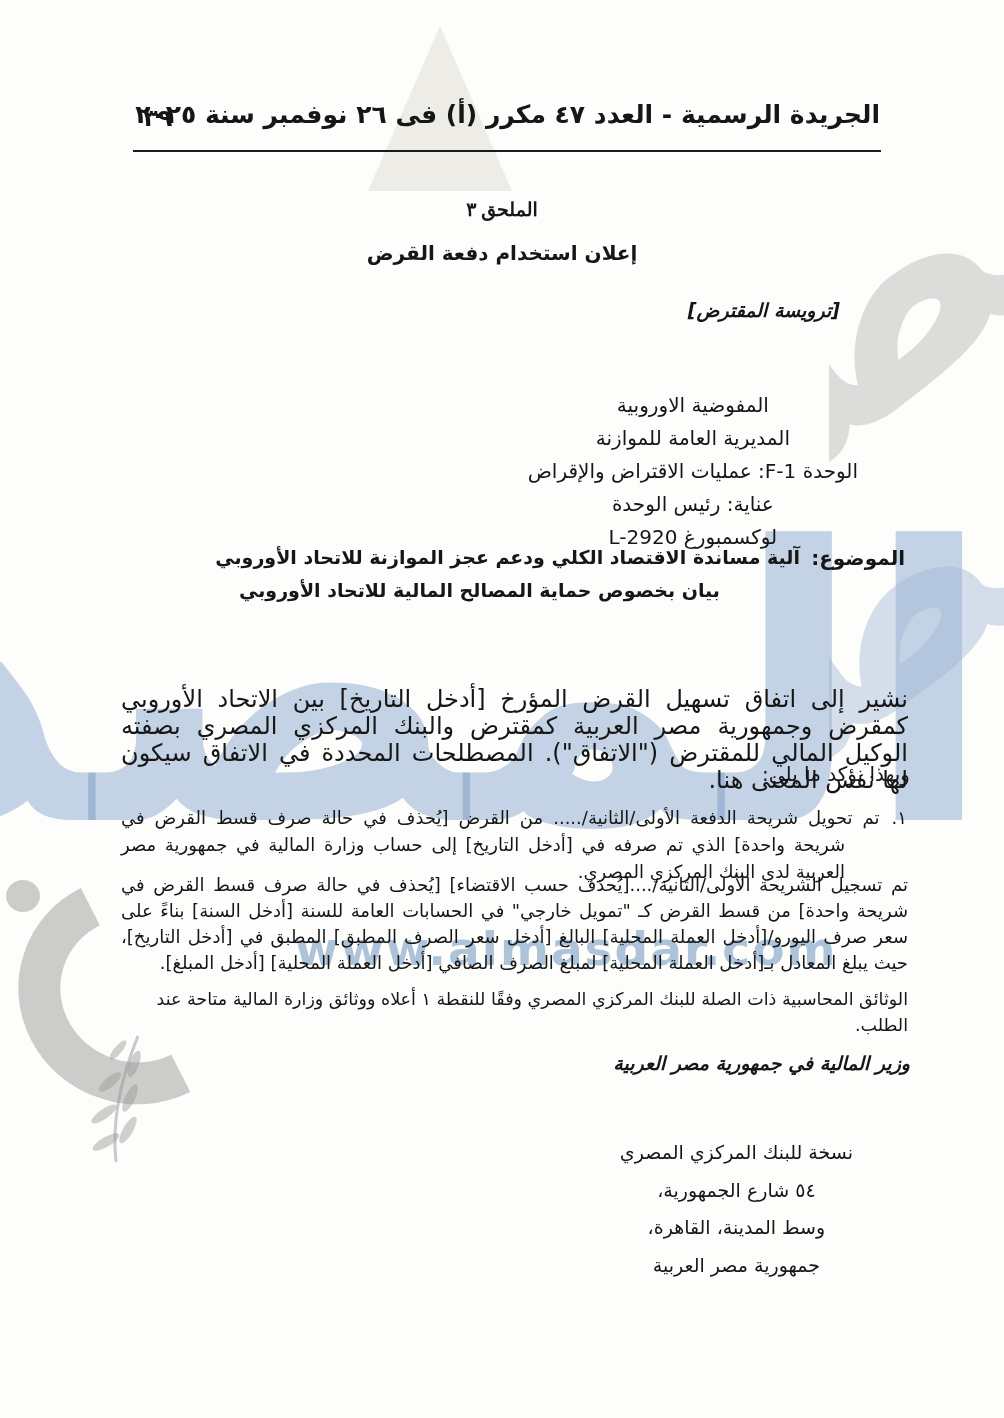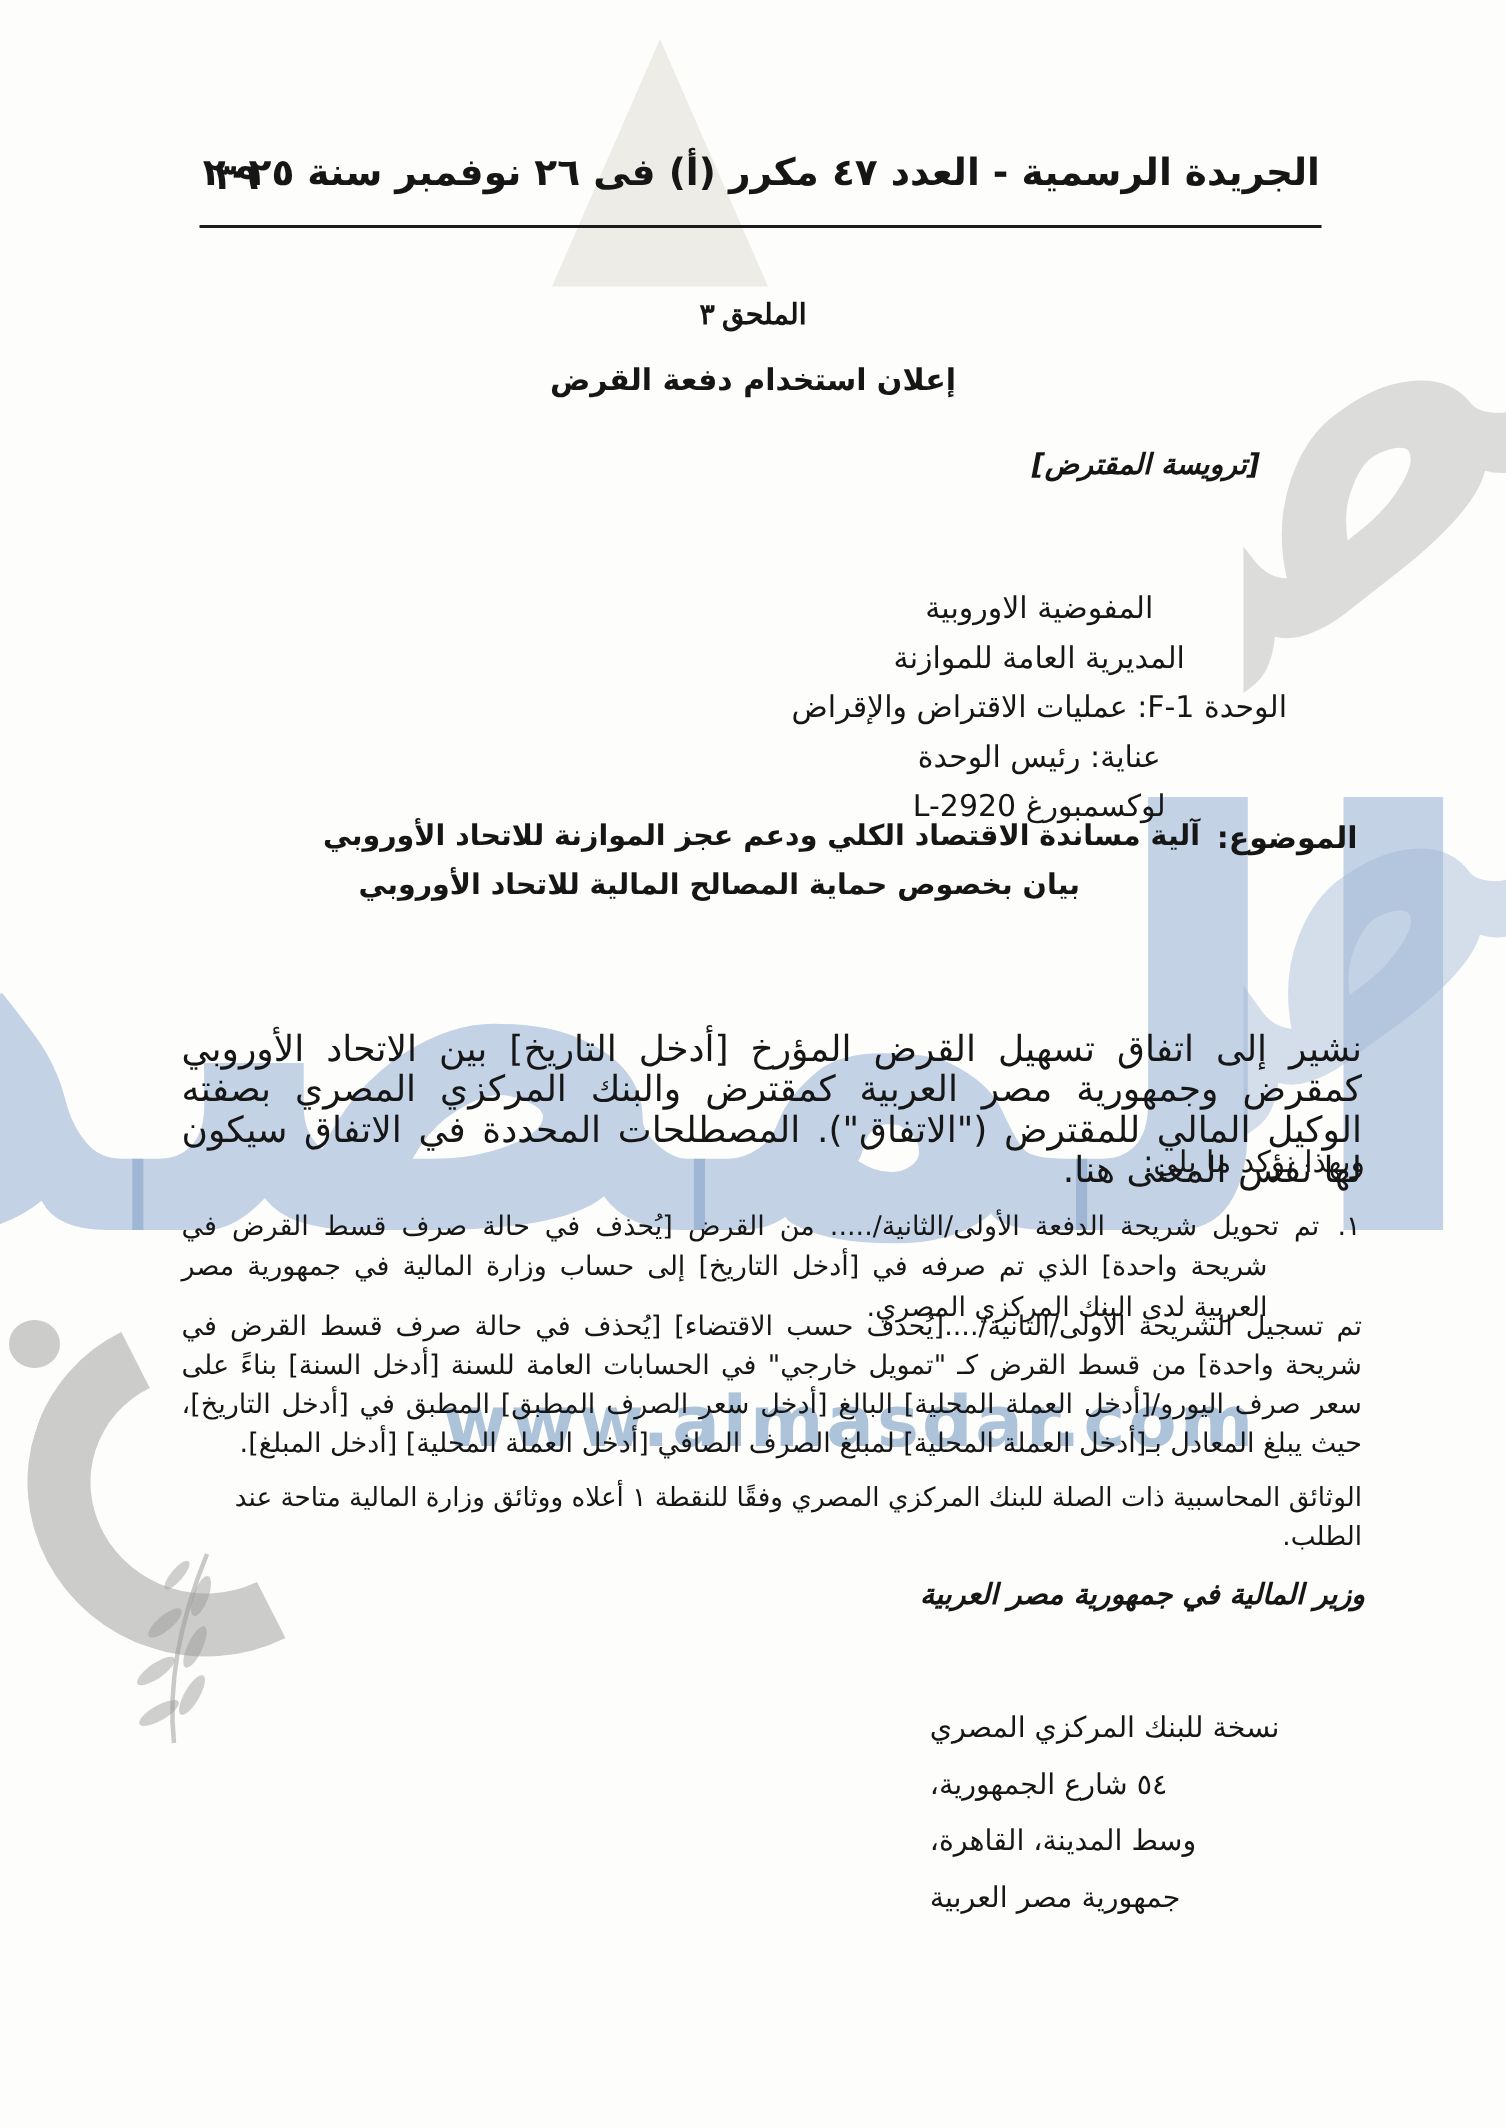--- a/index.html
+++ b/index.html
@@ -128,21 +128,21 @@
     text-align:right; font-size:17.5px; line-height:26px;
   }
 
   .signature {
     top:1052px; right:94px;
     font-size:19px; font-weight:700; font-style:italic;
   }
 
   .copy-block {
     top:1134px; right:151px;
-    text-align:left; font-size:19px; line-height:37.5px;
+    text-align:center; font-size:19px; line-height:37.5px;
   }
 </style>
 </head>
 <body>
 
 <div class="page">
 
   <div class="wm wm-main">المصدر</div>
   <div class="wm wm-url">www.almasdar.com</div>
   <div class="wm wm-tri"></div>

